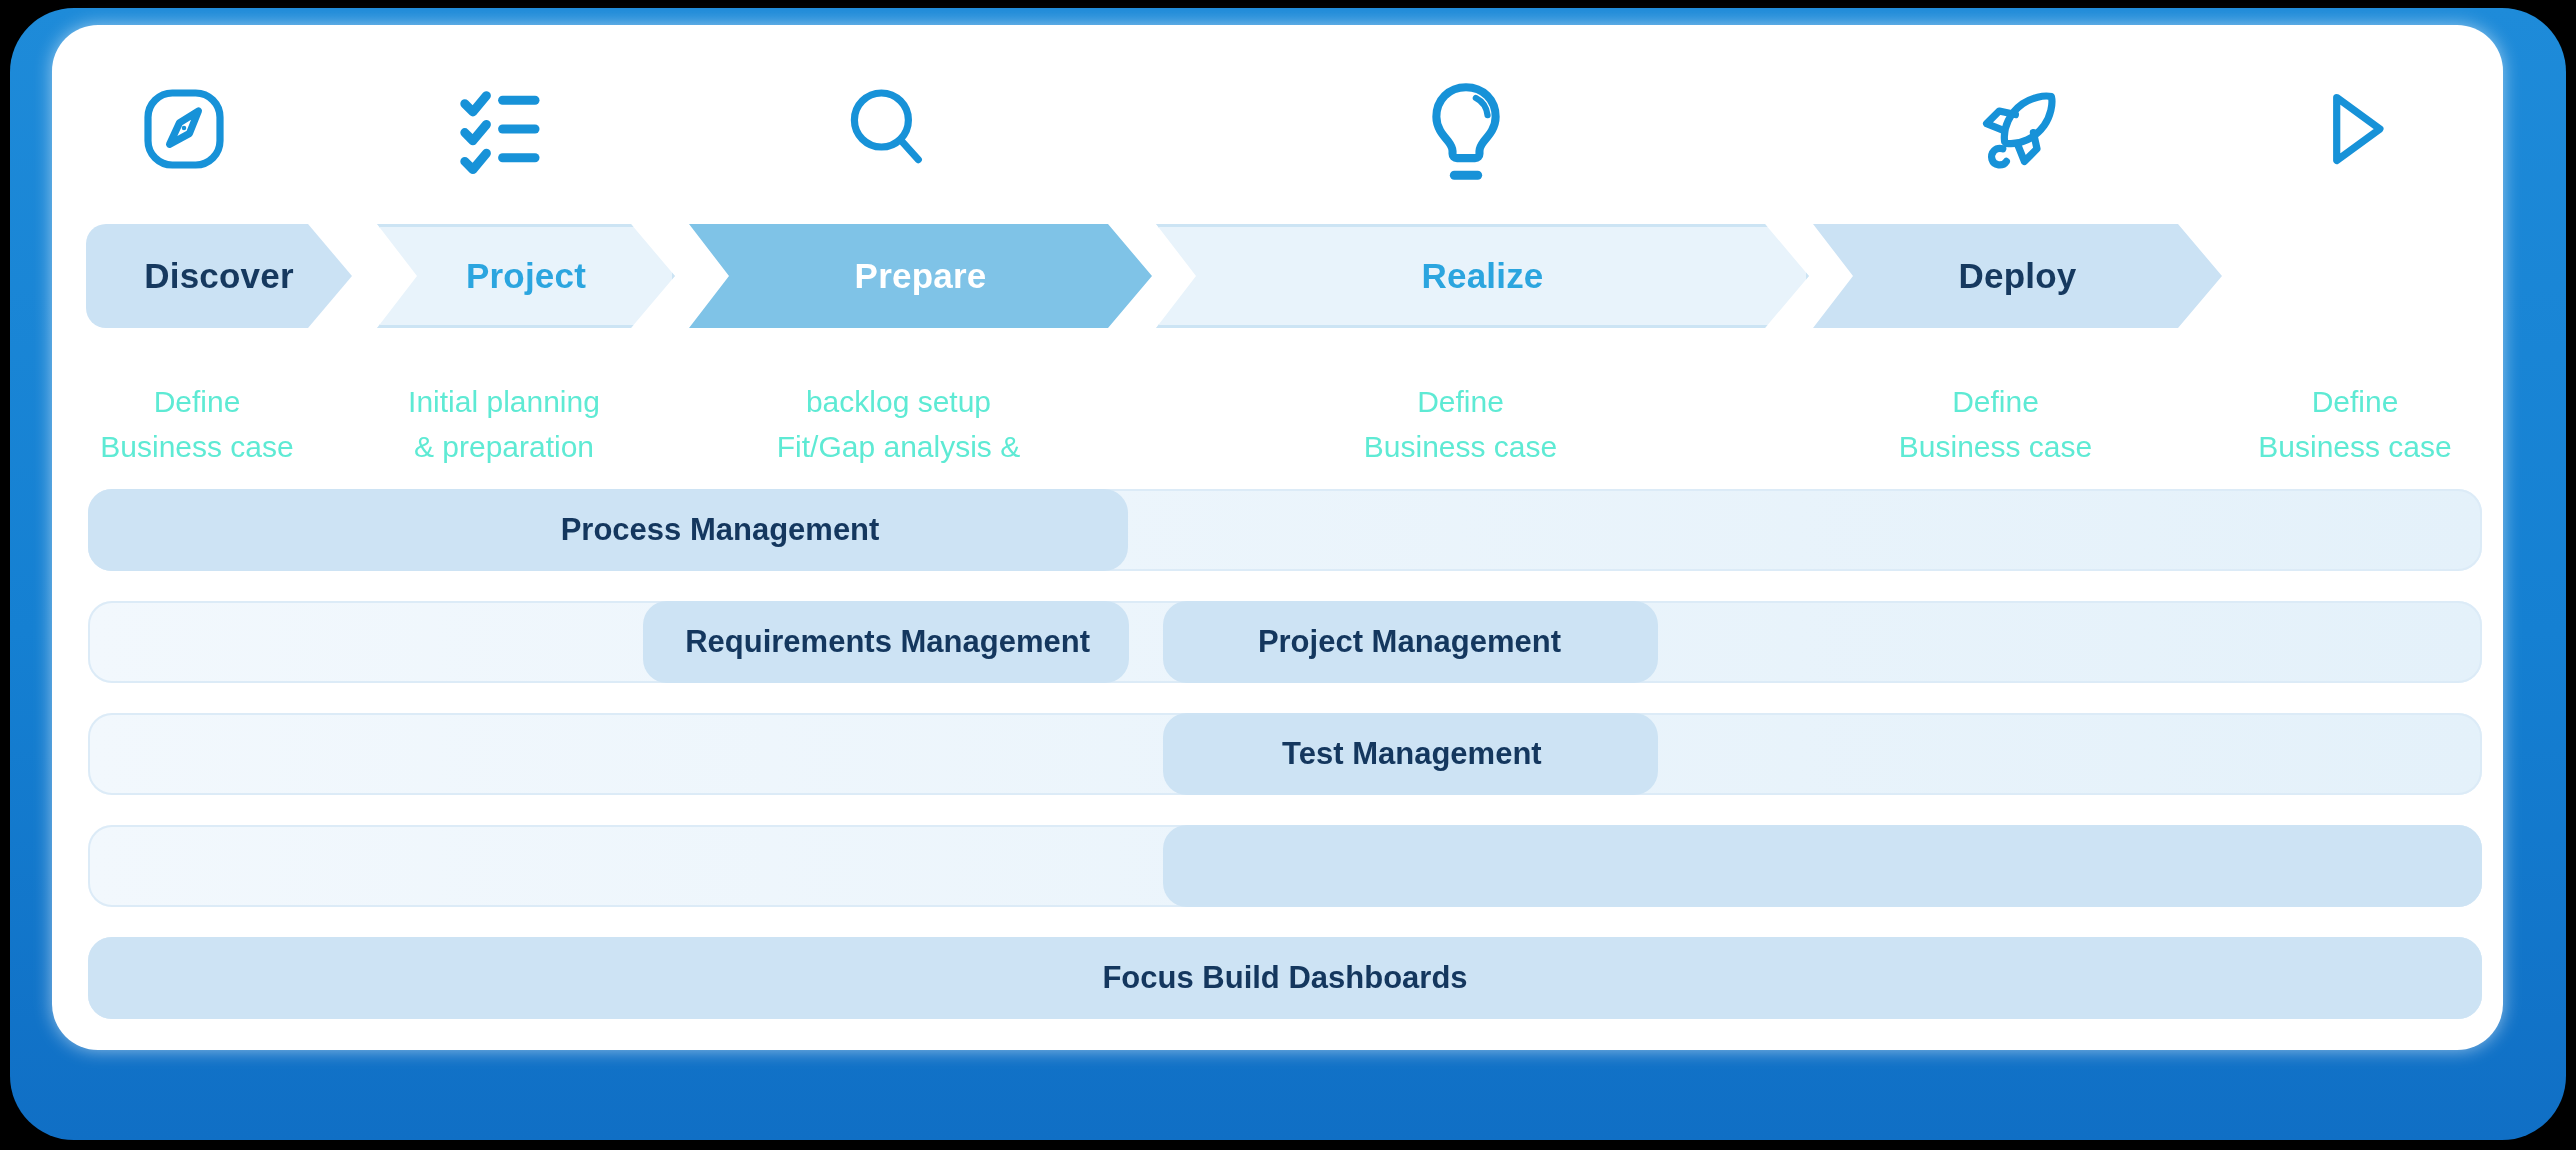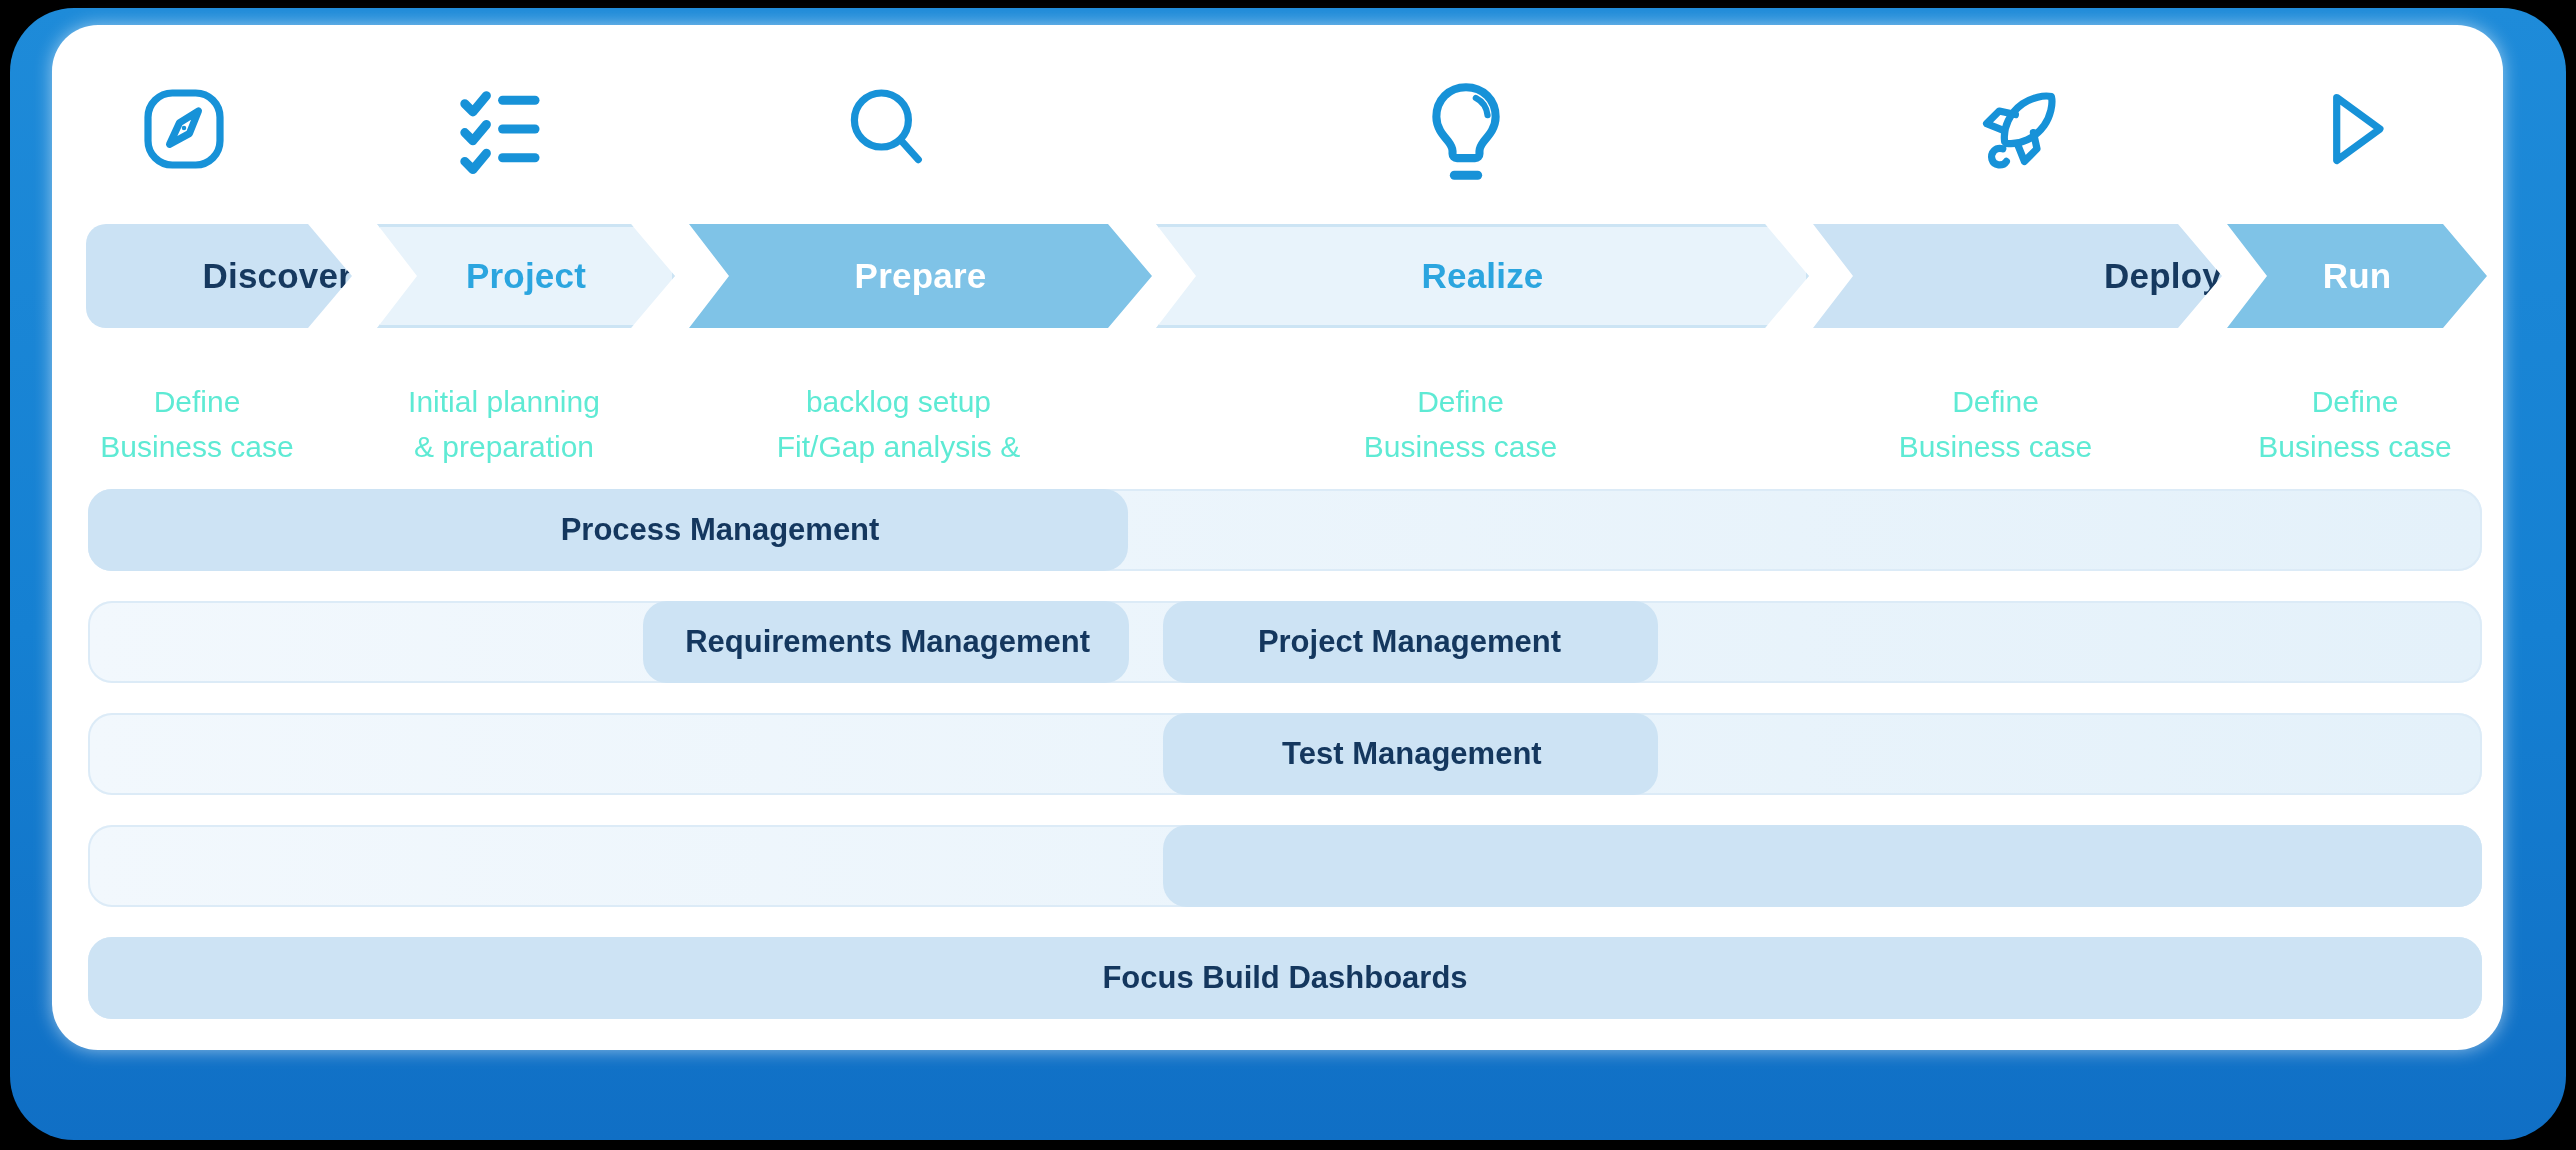--- a/index.html
+++ b/index.html
@@ -12,21 +12,21 @@
   
   .p-icon{position:absolute;top:84px;width:90px;height:90px;}
   .p-icon svg{width:100%;height:100%;display:block;}
   .p-icon.tall{top:80px;height:106px;}
   
   .chevron{position:absolute;top:224px;height:104px;display:flex;align-items:center;justify-content:center;}
   .chevron .chev-label{font-size:35px;font-weight:bold;letter-spacing:0.2px;}
   .chev-first{clip-path:polygon(0 0,calc(100% - 44px) 0,100% 50%,calc(100% - 44px) 100%,0 100%);
               border-radius:20px 0 0 20px;}
   .chev-mid{clip-path:polygon(0 0,calc(100% - 44px) 0,100% 50%,calc(100% - 44px) 100%,0 100%,40px 50%);}
-  .chev-solid{background:#CBE2F4;justify-content:flex-end;}  .chev-solid .chev-label{color:#16395F;}
+  .chev-solid{background:#CBE2F4;}  .chev-solid .chev-label{color:#16395F;}
   .chev-pale{background:#E8F3FB;box-shadow:inset 0 0 0 3px #CCE4F4;}
   .chev-pale .chev-label{color:#2BA5DF;}
   .chev-medium{background:#7FC3E7;} .chev-medium .chev-label{color:#FFFFFF;}
   
   .desc{position:absolute;top:379px;text-align:center;color:#5eead4;font-size:30px;line-height:45px;}
   .desc span{display:block;}
   
   .track{position:absolute;left:88px;width:2394px;height:82px;border-radius:24px;
          background:linear-gradient(90deg,#F2F8FD 0%,#E4F1FA 100%);
          box-shadow:inset 0 0 0 2px #DCEBF7;}
@@ -93,23 +93,20 @@
     </div>
   <div class="chevron chev-mid chev-medium" style="left:689px;width:463px">
     <span class="chev-label">Prepare</span>
     </div>
   <div class="chevron chev-mid chev-pale" style="left:1156px;width:653px">
     <span class="chev-label">Realize</span>
     </div>
   <div class="chevron chev-mid chev-solid" style="left:1813px;width:409px">
     <span class="chev-label">Deploy</span>
     </div>
-  <div class="chevron chev-mid chev-medium" style="left:2227px;width:260px">
-    <span class="chev-label">Run</span>
-    </div>
 
   <div class="desc" style="left:86px;width:222px">
     <span>Define</span>
       <span>Business case</span>
     </div>
   <div class="desc" style="left:377px;width:254px">
     <span>Initial planning</span>
       <span>&amp; preparation</span>
     </div>
   <div class="desc" style="left:689px;width:419px">

